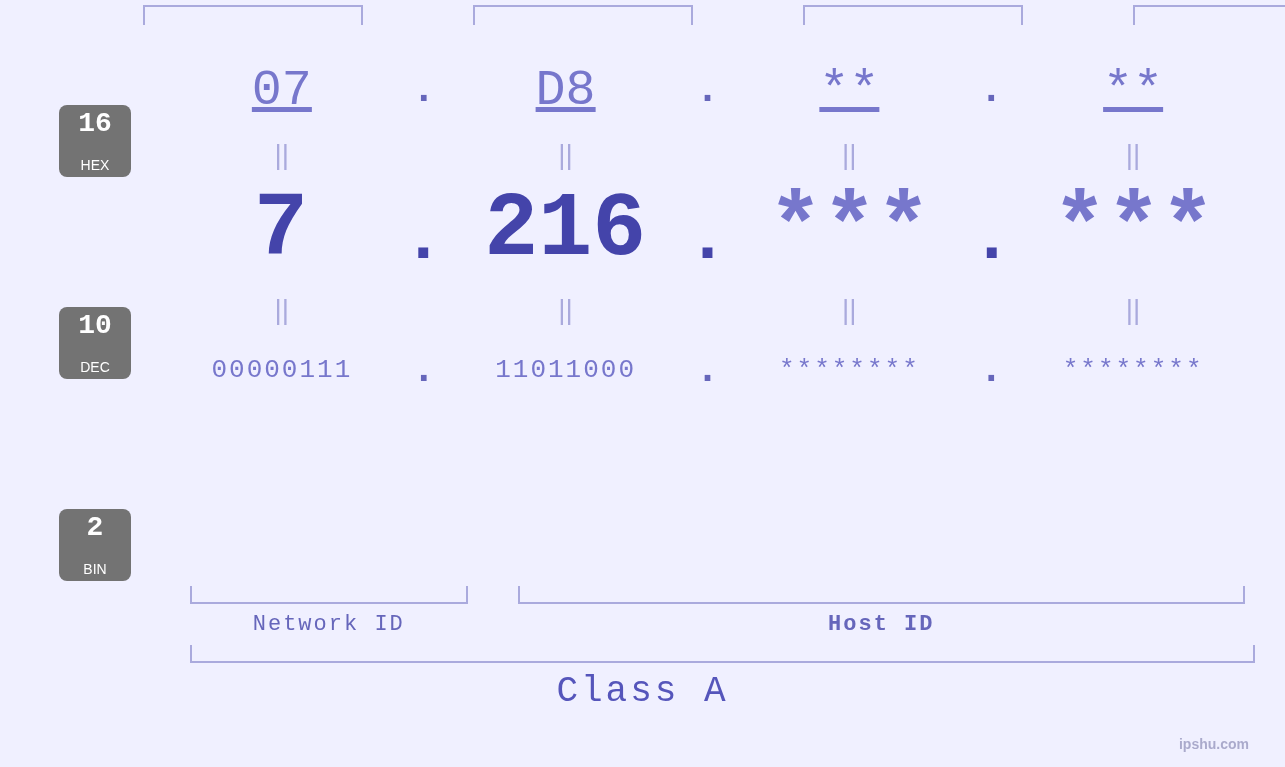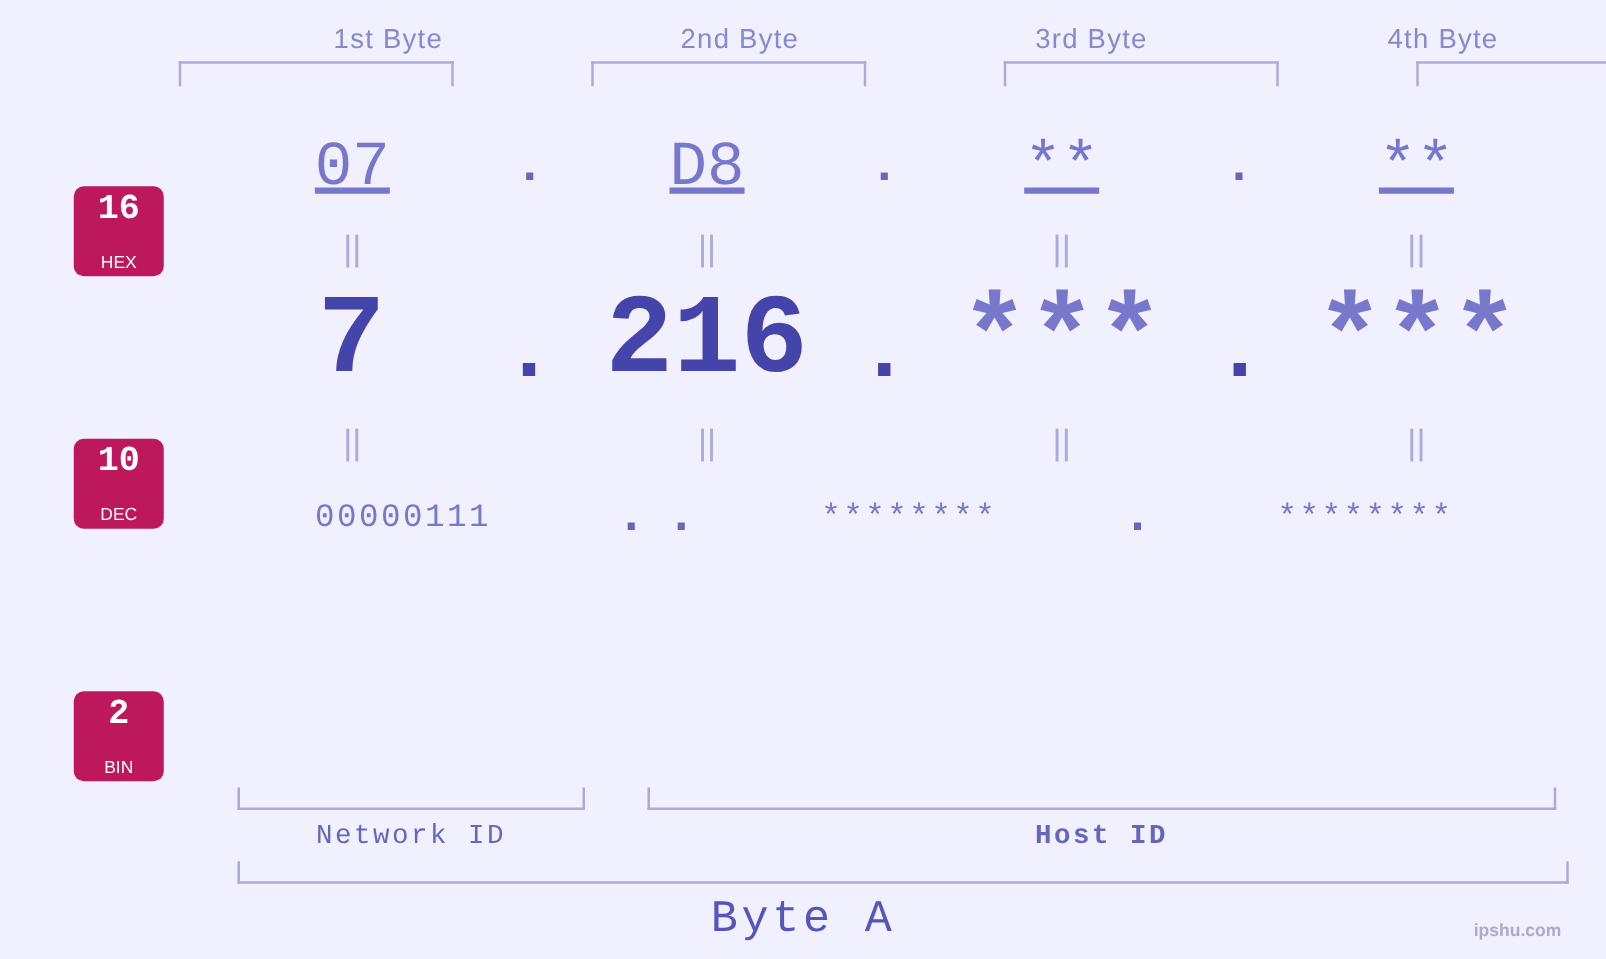--- a/index.html
+++ b/index.html
@@ -78,21 +78,21 @@
       flex-direction: column;
       align-items: center;
       width: 160px;
       padding-left: 30px;
       gap: 0;
     }
 
     .badge {
       width: 72px;
       height: 72px;
-      background: #be185d;
+      background: #737373;
       border-radius: 8px;
       display: flex;
       flex-direction: column;
       align-items: center;
       justify-content: center;
       color: white;
       margin-top: 10px;
     }
 
     .badge-num {
@@ -287,26 +287,20 @@
 
     .masked {
       color: #7777cc;
     }
   </style>
 </head>
 <body>
 
 <div class="container">
 
-  <div class="byte-headers">
-    <div class="byte-header byte-header-1">1st Byte</div>
-    <div class="byte-header byte-header-2">2nd Byte</div>
-    <div class="byte-header byte-header-3">3rd Byte</div>
-    <div class="byte-header byte-header-4">4th Byte</div>
-  </div>
 
   <div class="top-brackets">
     <div class="bracket-line bracket-1"></div>
     <div class="bracket-line bracket-2"></div>
     <div class="bracket-line bracket-3"></div>
     <div class="bracket-line bracket-4"></div>
   </div>
 
   <div class="main-area">
 
@@ -400,20 +394,23 @@
         <div class="cell">
           <span class="equals-sym">||</span>
         </div>
       </div>
 
       <div class="data-row bin-row">
         <div class="cell">
           <span class="bin-val">00000111</span>
         </div>
         <div class="dot">.</div>
+        <div class="cell">
+          <span class="bin-val">11011000</span>
+        </div>
         <div class="dot">.</div>
         <div class="cell">
           <span class="bin-val masked">********</span>
         </div>
         <div class="dot">.</div>
         <div class="cell">
           <span class="bin-val masked">********</span>
         </div>
       </div>
 
@@ -428,18 +425,18 @@
     <div class="bottom-labels">
       <div class="label-netid">Network ID</div>
       <div class="label-hostid">Host ID</div>
     </div>
   </div>
 
   <div class="class-bracket-row">
     <div class="class-bracket"></div>
   </div>
   <div class="class-label-row">
-    <span class="class-label">Byte A</span>
+    <span class="class-label">Class A</span>
   </div>
 
   <div class="watermark">ipshu.com</div>
 
 </div>
 
 </body></html>

